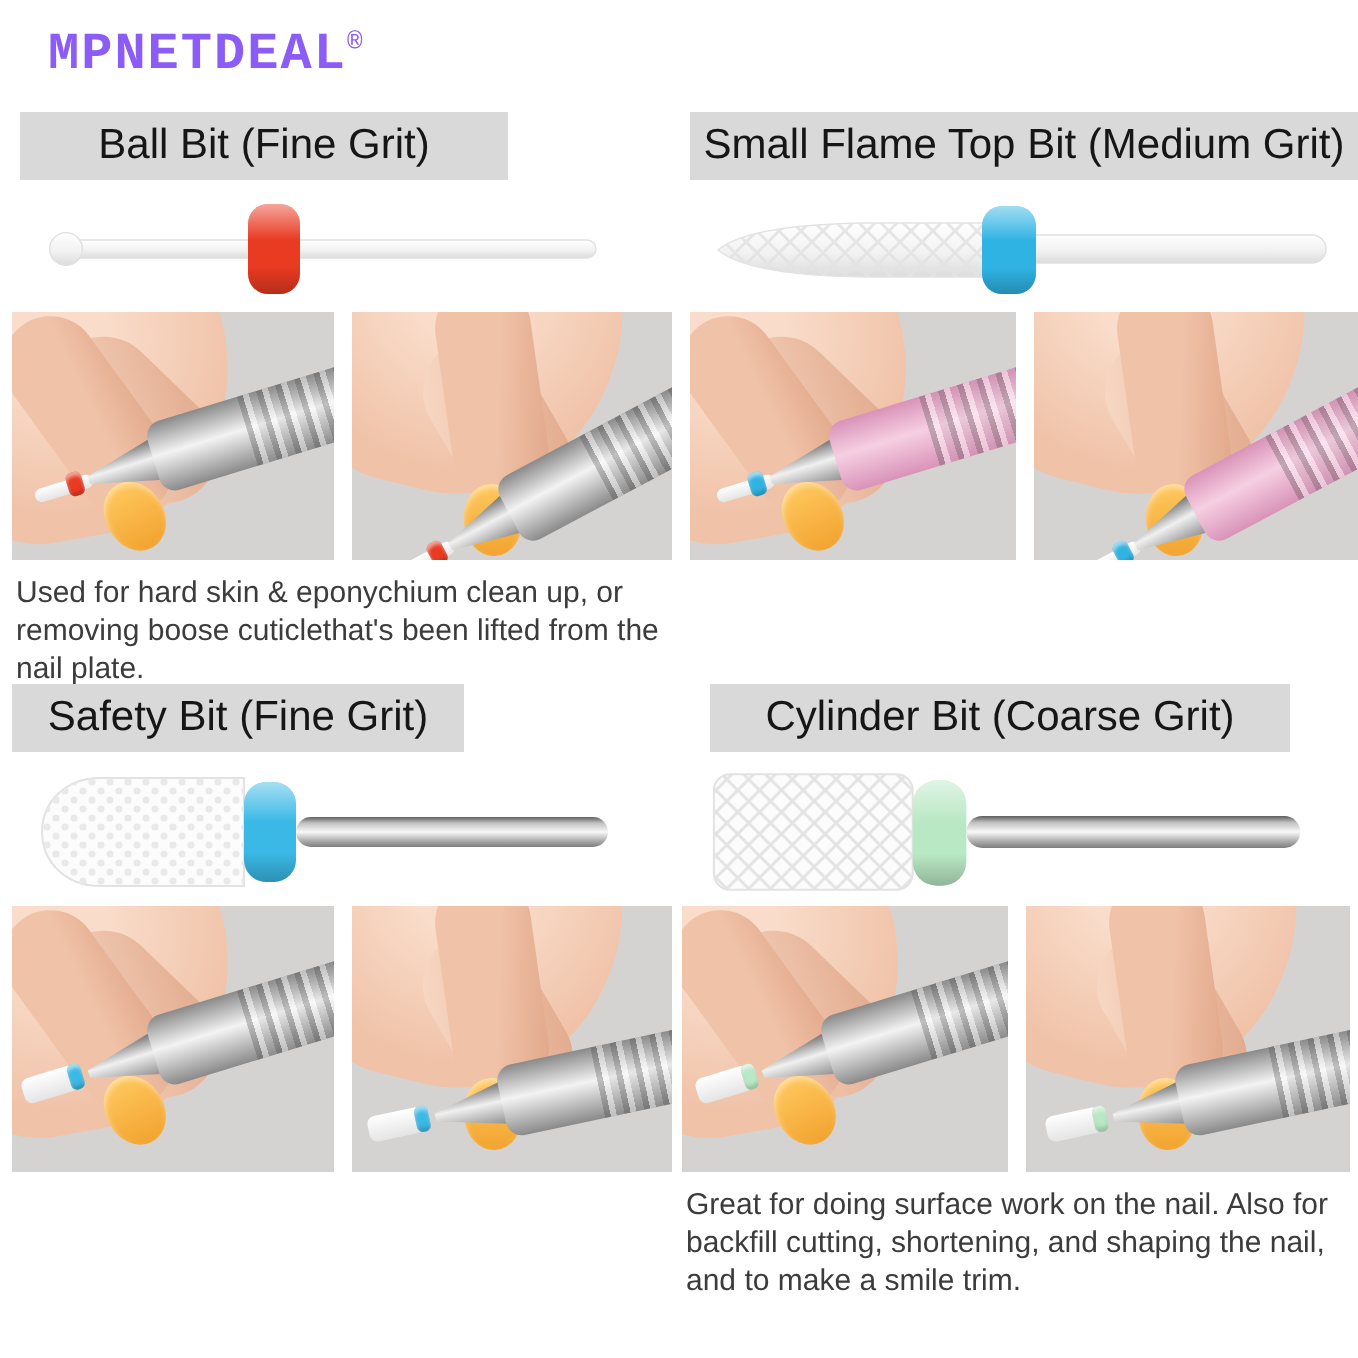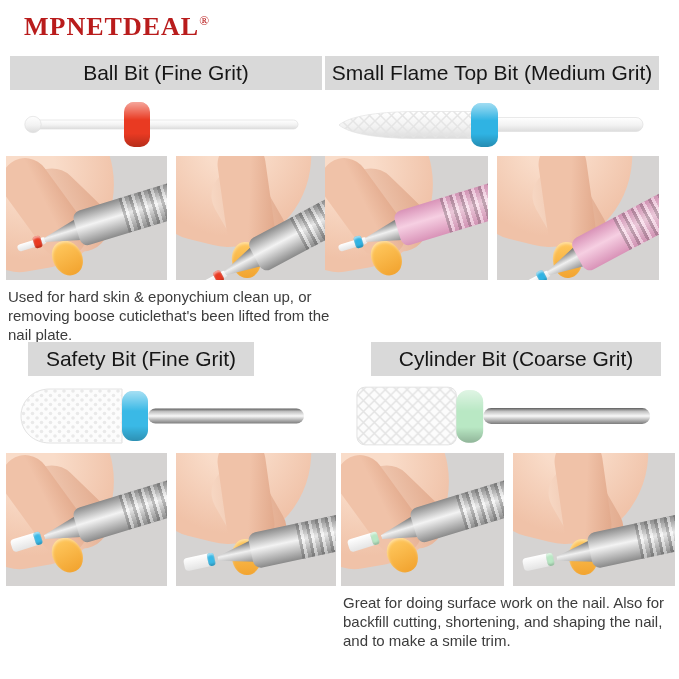--- a/index.html
+++ b/index.html
@@ -1,36 +1,36 @@
 <!DOCTYPE html>
 <html style="--page-bg: #ffffff; --title-bar-bg: #d9d9d9; --body-text: #3c3c3c; --photo-bg: #d5d3d2; --skin: #f0c2a8; --skin-hi: #f9dcc9; --skin-sh: #e0a688; --nail: #f2a430; --nail-hi: #ffc85e; --red-band: #e93a22; --blue-band: #2fb3e3; --green-band: #b9e8c4; --metal-hi: #f3f3f3; --metal-dk: #8a8a8a; --pink-handpiece-hi: #f6cfe2; --pink-handpiece-dk: #d993b8;"><head>
 <meta charset="utf-8">
 <style>
   html,body{margin:0;padding:0;background:#fff;}
   .canvas{position:relative;width:679px;height:679px;background:var(--page-bg,#fff);overflow:hidden;
           font-family:"Liberation Sans",sans-serif;}
 
   
-  .brand{position:absolute;left:24px;top:12px;font-family:Liberation Serif, serif;font-weight:700;
-         font-size:26px;letter-spacing:1px;color:#b91c1c;}
+  .brand{position:absolute;left:24px;top:12px;font-family:Liberation Mono, monospace;font-weight:700;
+         font-size:26px;letter-spacing:1px;color:#8b5cf6;}
   .brand sup{font-size:13px;vertical-align:super;font-weight:400;}
 
   
   .quadrant{position:absolute;}
   .q1{left:6px;top:56px;width:330px;}
-  .q2{left:325px;top:56px;width:334px;}
+  .q2{left:345px;top:56px;width:334px;}
   .q3{left:6px;top:342px;width:330px;}
   .q4{left:341px;top:342px;width:334px;}
 
   .title-bar{height:34px;background:var(--title-bar-bg,#d9d9d9);display:flex;align-items:center;
              justify-content:center;font-size:21px;color:#161616;white-space:nowrap;}
-  .q1 .title-bar{width:312px;margin-left:4px;}
+  .q1 .title-bar{width:244px;margin-left:4px;}
   .q2 .title-bar{width:334px;}
-  .q3 .title-bar{width:226px;margin-left:22px;}
-  .q4 .title-bar{width:290px;margin-left:30px;}
+  .q3 .title-bar{width:226px;}
+  .q4 .title-bar{width:290px;margin-left:14px;}
 
   .bit-figure{height:56px;display:flex;align-items:center;margin:7px 0 3px;padding-left:6px;}
   .row2 .bit-figure{height:68px;margin-top:6px;}
 
   
   .photos{display:flex;gap:9px;margin-top:3px;}
   .photo{flex:1;position:relative;overflow:hidden;background:var(--photo-bg,#d5d3d2);}
   .row1 .photo{height:124px;}
   .row2 .photo{height:133px;}
 

